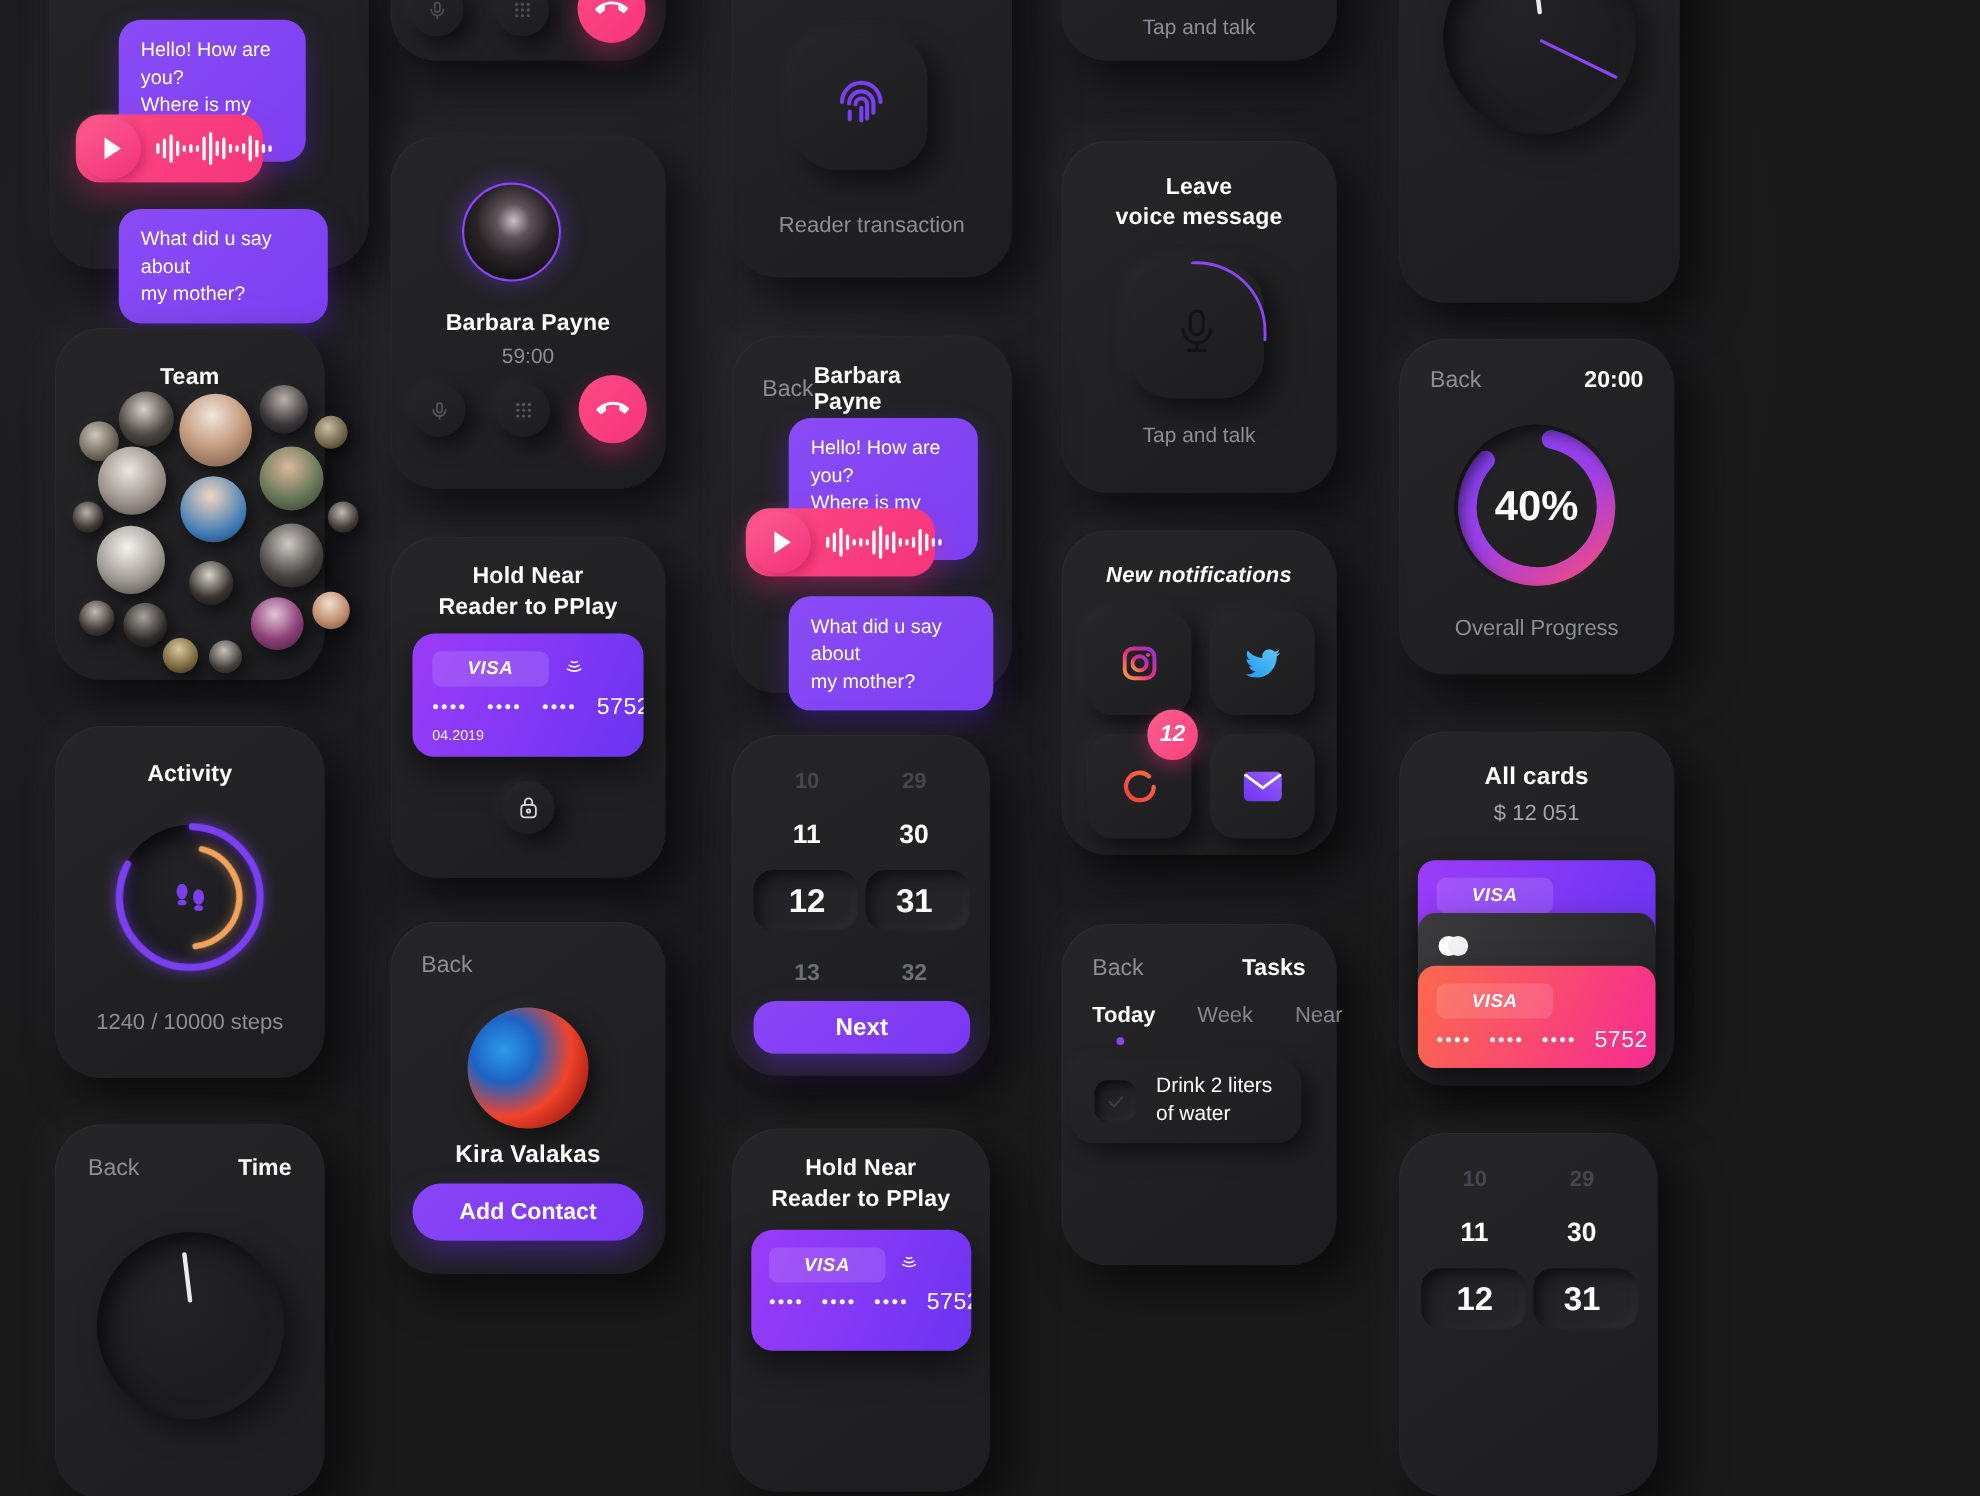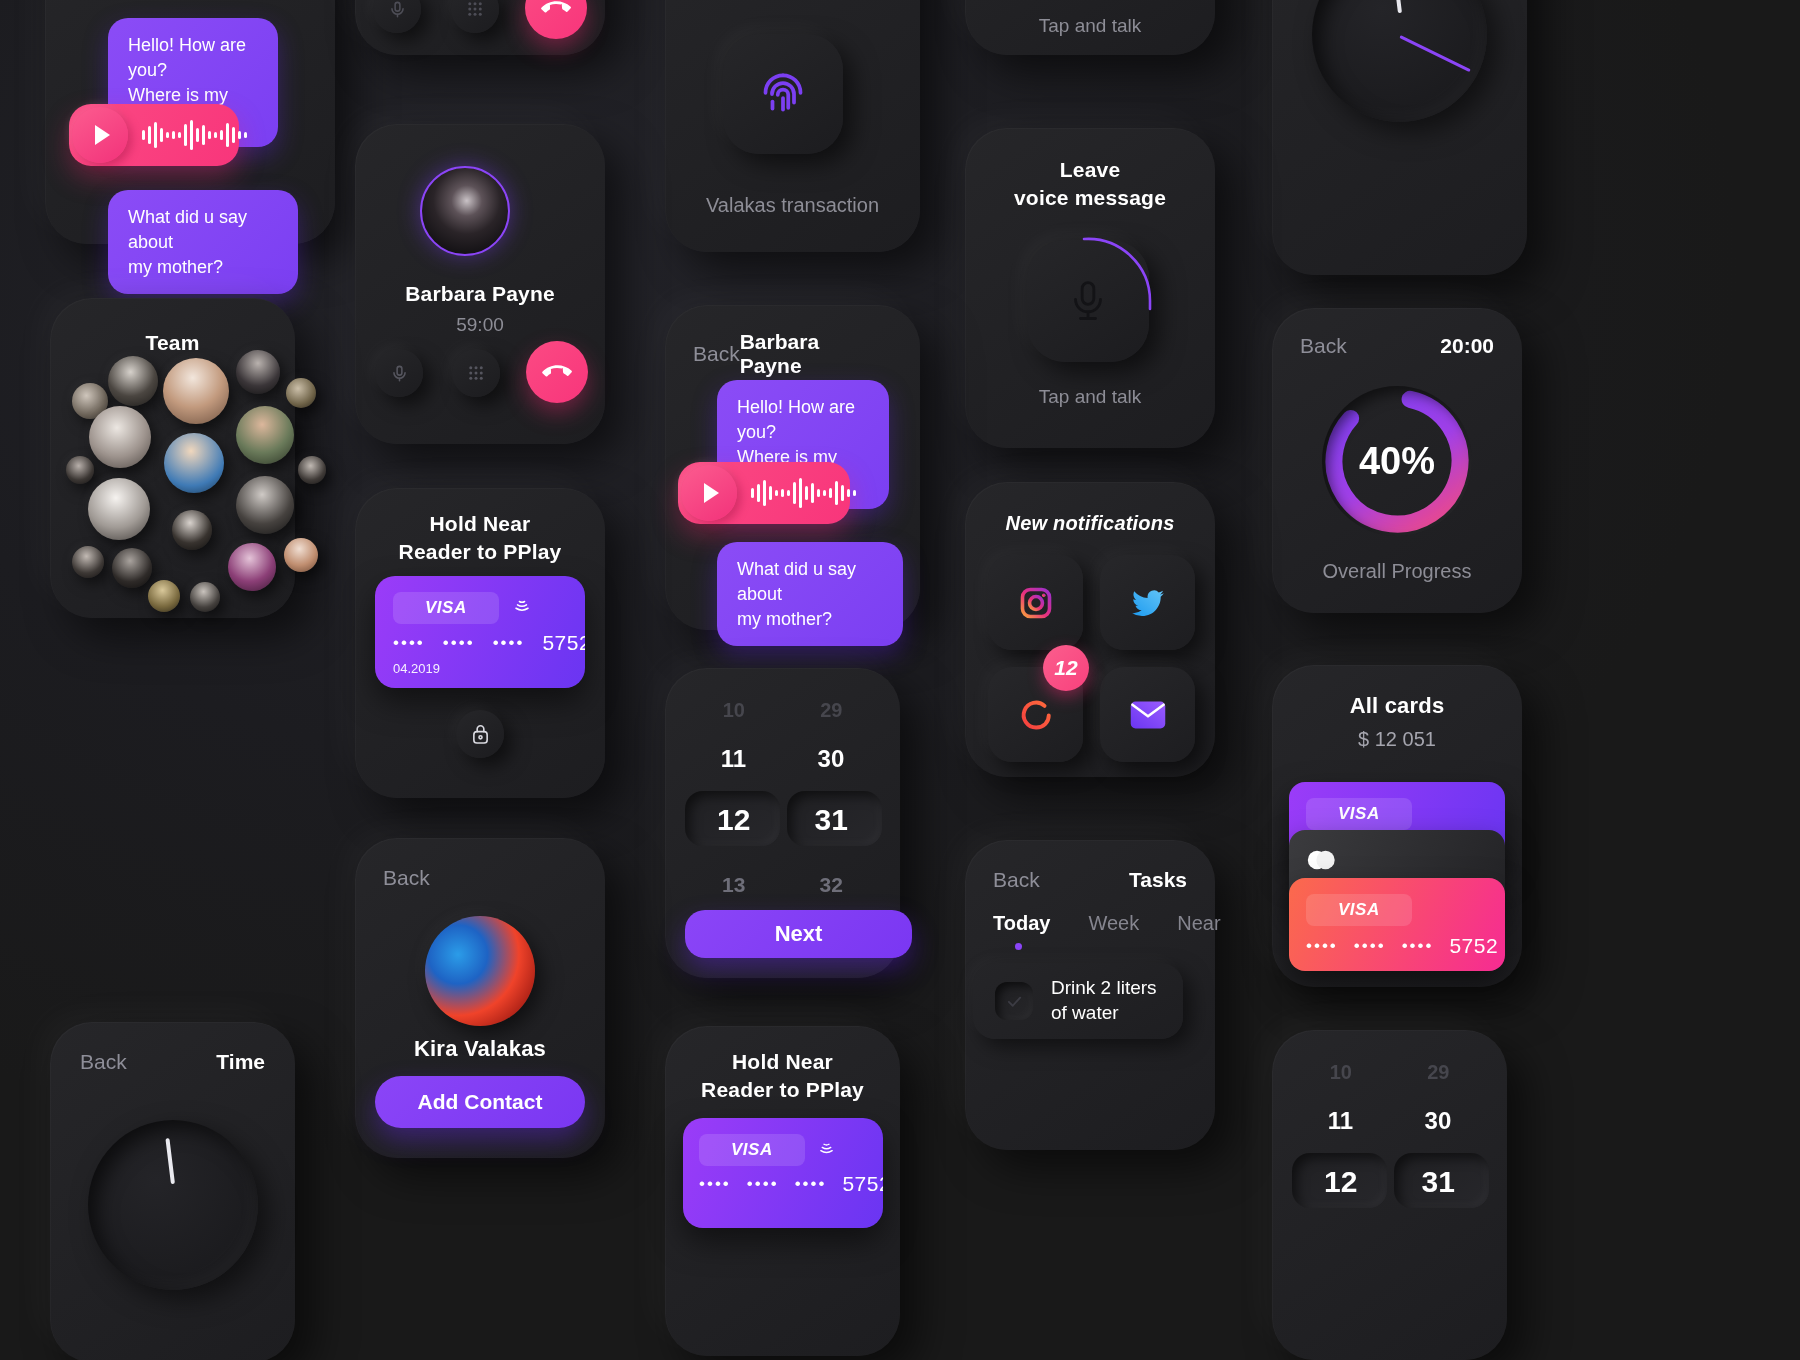--- a/index.html
+++ b/index.html
@@ -249,21 +249,21 @@
     <div class="sqbtn" style="left:58px; top:152px; width:120px; height:120px; border-radius:36px;">
       <svg width="60" height="60" viewBox="0 0 24 24" fill="none" stroke="#7b3ff2" stroke-width="1.5" stroke-linecap="round">
         <path d="M12 4.5c3.9 0 7 3.1 7 7"></path>
         <path d="M5 11.5c0-3.9 3.1-7 7-7"></path>
         <path d="M7.6 12c0-2.4 2-4.4 4.4-4.4s4.4 2 4.4 4.4v3.4"></path>
         <path d="M9.9 12.3a2.1 2.1 0 0 1 4.2 0v5.2"></path>
         <path d="M12 13.6v4.6"></path>
         <path d="M7.8 15v2.8"></path>
       </svg>
     </div>
-    <div class="sub" style="position:absolute; left:0; right:0; top:312px; font-size:20px;">Valakas transaction</div>
+    <div class="sub" style="position:absolute; left:0; right:0; top:312px; font-size:20px;">Reader transaction</div>
   </div>
 
   <div class="card" style="left:965px; top:-180px; width:250px; height:235px;">
     <div class="sub" style="position:absolute; left:0; right:0; top:195px; font-size:19px;">Tap and talk</div>
   </div>
 
   <div class="card" style="left:1272px; top:-175px; width:255px; height:450px;">
     <div class="dialface" style="left:40px; top:122px; width:175px; height:175px;">
       <div style="position:absolute; left:50%; top:22px; width:4px; height:44px; background:#e8e8ee; border-radius:2px; transform:translateX(-50%) rotate(-7deg); transform-origin:bottom center;"></div>
       <div style="position:absolute; left:50%; top:50%; width:78px; height:3px; background:#8b45f7; border-radius:2px; transform:rotate(26deg); transform-origin:left center;"></div>
@@ -484,20 +484,43 @@
     </div>
     <div class="rbtn" style="left:101px; top:222px; width:48px; height:48px;">
       <svg width="19" height="22" viewBox="0 0 20 23" fill="none" stroke="#d9d9e0" stroke-width="1.7" stroke-linecap="round">
         <rect x="3" y="9" width="14" height="12" rx="3.2"></rect>
           <path d="M6.5 9V6.3a3.5 3.5 0 0 1 7 0V9"></path>
           <circle cx="10" cy="15" r="1.6"></circle>
       </svg>
     </div>
   </div>
 
+  <div class="card" style="left:50px; top:660px; width:245px; height:320px;">
+    <div class="ttl" style="position:absolute; left:0; right:0; top:32px; font-size:21px;">Activity</div>
+    <div style="position:absolute; left:45px; top:78px; width:155px; height:155px;">
+      <div style="position:absolute; inset:12px; border-radius:50%;
+                  background: radial-gradient(circle at 45% 40%, #232327, #1a1a1d 70%);
+                  box-shadow: inset 7px 7px 16px rgba(0,0,0,.6), inset -5px -5px 14px rgba(255,255,255,.028);"></div>
+      <svg width="155" height="155" viewBox="0 0 155 155" style="position:absolute; inset:0;">
+        <circle cx="77.5" cy="77.5" r="64" fill="none" stroke="#7b3ff2" stroke-width="6.5" stroke-linecap="round" stroke-dasharray="330 402" transform="rotate(-88 77.5 77.5)" style="filter:drop-shadow(0 0 6px rgba(123,63,242,.75))"></circle>
+        <circle cx="77.5" cy="77.5" r="45" fill="none" stroke="#f0a35e" stroke-width="5.5" stroke-linecap="round" stroke-dasharray="125 283" transform="rotate(-76 77.5 77.5)" style="filter:drop-shadow(0 0 5px rgba(240,163,94,.6))"></circle>
+      </svg>
+      <div style="position:absolute; left:50%; top:50%; transform:translate(-50%,-50%); display:flex; gap:3px;">
+        <svg width="12" height="20" viewBox="0 0 12 20" fill="#7b3ff2">
+            <ellipse cx="6" cy="7" rx="5" ry="7"></ellipse>
+            <ellipse cx="6" cy="17" rx="4" ry="2.6"></ellipse>
+          </svg>
+        <svg width="12" height="20" viewBox="0 0 12 20" fill="#7b3ff2" style="margin-top:5px">
+            <ellipse cx="6" cy="7" rx="5" ry="7"></ellipse>
+            <ellipse cx="6" cy="17" rx="4" ry="2.6"></ellipse>
+          </svg>
+      </div>
+    </div>
+    <div class="sub" style="position:absolute; left:0; right:0; top:258px; font-size:20px;">1240 / 10000 steps</div>
+  </div>
 
   <div class="card" style="left:665px; top:668px; width:235px; height:310px;">
     <div class="pkcell" style="left:20px; top:123px; width:95px; height:55px;"></div>
     <div class="pkcell" style="left:122px; top:123px; width:95px; height:55px;"></div>
 
     <div class="pkrow" style="position:absolute; left:20px; right:20px; top:28px; height:28px;">
       <span class="pk dim1" style="font-size:20px;">10</span>
       <span class="pk dim1" style="font-size:20px;">29</span>
     </div>
     <div class="pkrow" style="position:absolute; left:20px; right:20px; top:76px; height:30px;">
@@ -505,21 +528,21 @@
       <span class="pk" style="font-size:24px;">30</span>
     </div>
     <div class="pkrow" style="position:absolute; left:20px; right:20px; top:135px; height:34px;">
       <span class="pk sel">12</span>
       <span class="pk sel">31</span>
     </div>
     <div class="pkrow" style="position:absolute; left:20px; right:20px; top:203px; height:28px;">
       <span class="pk dim2" style="font-size:21px;">13</span>
       <span class="pk dim2" style="font-size:21px;">32</span>
     </div>
-    <div class="pbtn" style="left:20px; top:242px; width:227px; height:48px;">Next</div>
+    <div class="pbtn" style="left:20px; top:242px; width:197px; height:48px;">Next</div>
   </div>
 
   <div class="card" style="left:965px; top:840px; width:250px; height:310px;">
     <div class="hdr" style="left:28px; right:28px; top:28px;">
       <span class="back">Back</span>
       <span class="right">Tasks</span>
     </div>
     <div class="tabs" style="left:28px; top:72px;">
       <span class="active">Today</span>
       <span>Week</span>

